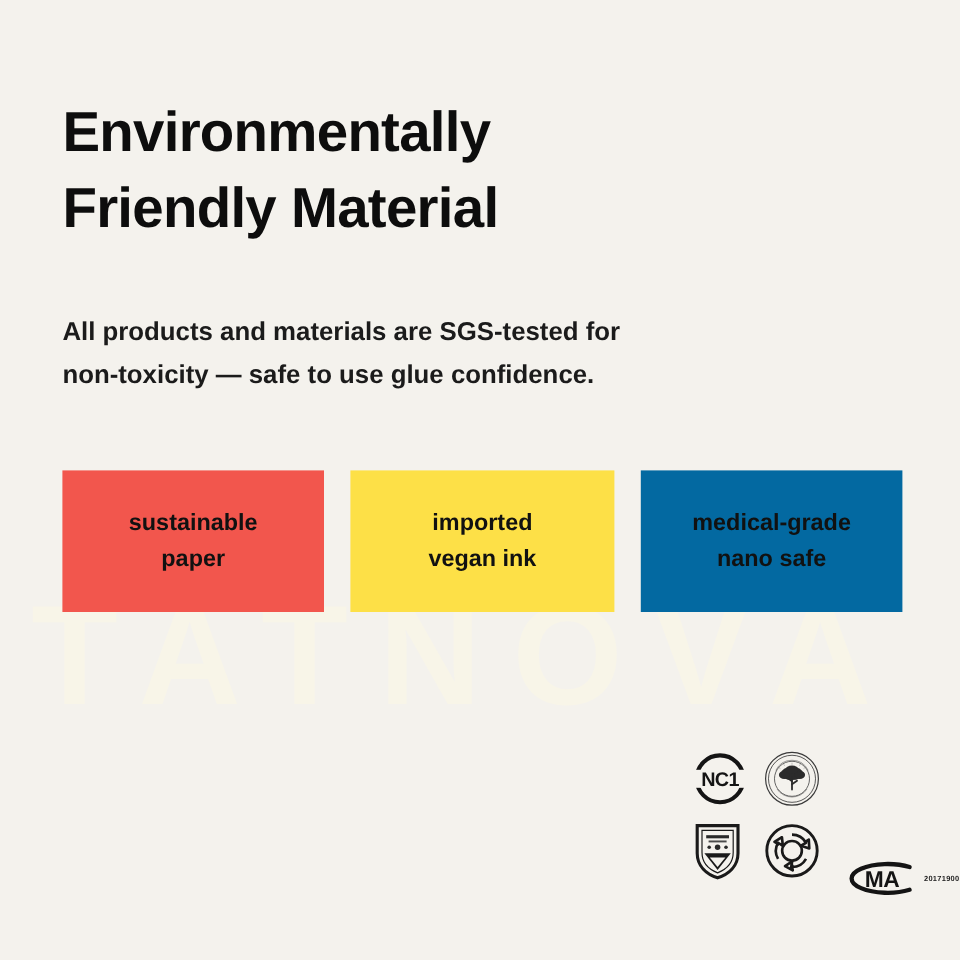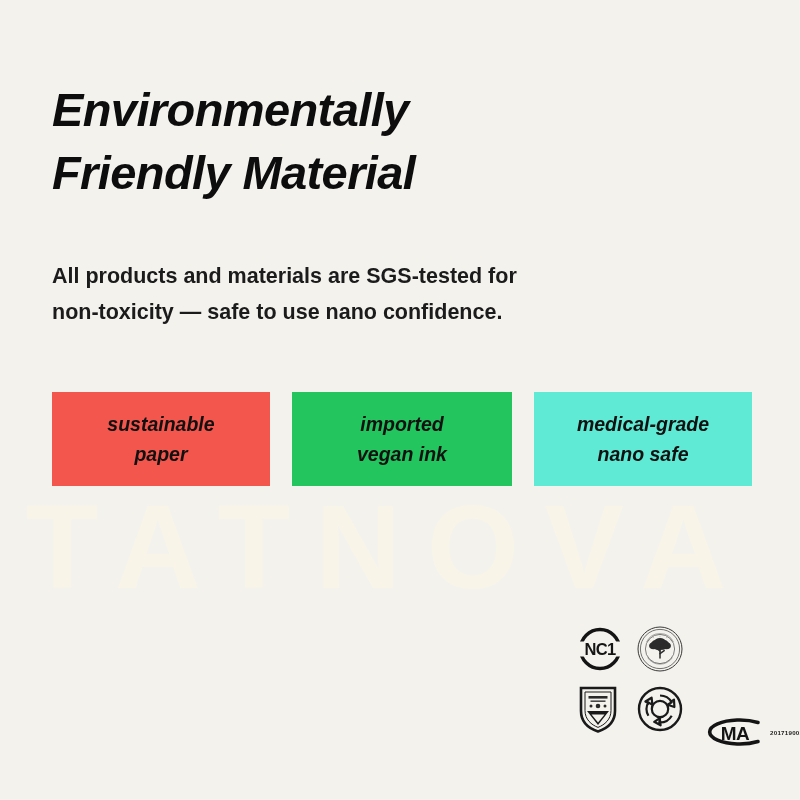--- a/index.html
+++ b/index.html
@@ -70,31 +70,30 @@
   .tags {
     position: absolute;
     left: 52px;
     top: 392px;
     width: 700px;
     height: 94px;
   }
   .tag {
     position: absolute;
     top: 0;
-    height: 94px;
+    height: 118px;
     display: flex;
     flex-direction: column;
     align-items: center;
     justify-content: center;
     font-size: 19.5px;
     font-weight: 700;
     line-height: 1.55;
     color: #111111;
     text-align: center;
-    font-style: italic;
   }
   .tag span { display: block; }
   .tag-0 { left: 0px;   width: 218px; }
   .tag-1 { left: 240px; width: 220px; }
   .tag-2 { left: 482px; width: 218px; }
 
   
   .badges {
     position: absolute;
     left: 576px;
@@ -142,43 +141,43 @@
     white-space: nowrap;
   }
 </style>
 </head>
 <body>
 
 <div id="page" style="background-color: rgb(244, 242, 237);">
 
   <div class="watermark" style="color: rgb(248, 245, 232);">TATNOVA</div>
 
-  <h1 class="headline" style="color: rgb(13, 13, 13); font-style: italic;">
+  <h1 class="headline" style="color: rgb(13, 13, 13);">
     <span class="hl-line">Environmentally</span>
     <span class="hl-line">Friendly Material</span>
   </h1>
 
   <p class="bodycopy" style="color: rgb(27, 27, 27);">
     <span class="bc-line">All products and materials are SGS-tested for</span>
-    <span class="bc-line">non-toxicity — safe to use nano confidence.</span>
+    <span class="bc-line">non-toxicity — safe to use glue confidence.</span>
   </p>
 
   <div class="tags">
 
     <div class="tag tag-0" style="background-color: rgb(242, 86, 77); color: rgb(17, 17, 17);">
       <span>sustainable</span>
       <span>paper</span>
     </div>
 
-    <div class="tag tag-1" style="background-color: #22c55e; color: rgb(17, 17, 17);">
+    <div class="tag tag-1" style="background-color: #fde047; color: rgb(17, 17, 17);">
       <span>imported</span>
       <span>vegan ink</span>
     </div>
 
-    <div class="tag tag-2" style="background-color: #5eead4; color: rgb(17, 17, 17);">
+    <div class="tag tag-2" style="background-color: #0369a1; color: rgb(17, 17, 17);">
       <span>medical-grade</span>
       <span>nano safe</span>
     </div>
 
   </div>
 
   <div class="badges">
 
     <div class="badge-row badge-row-0">
 

